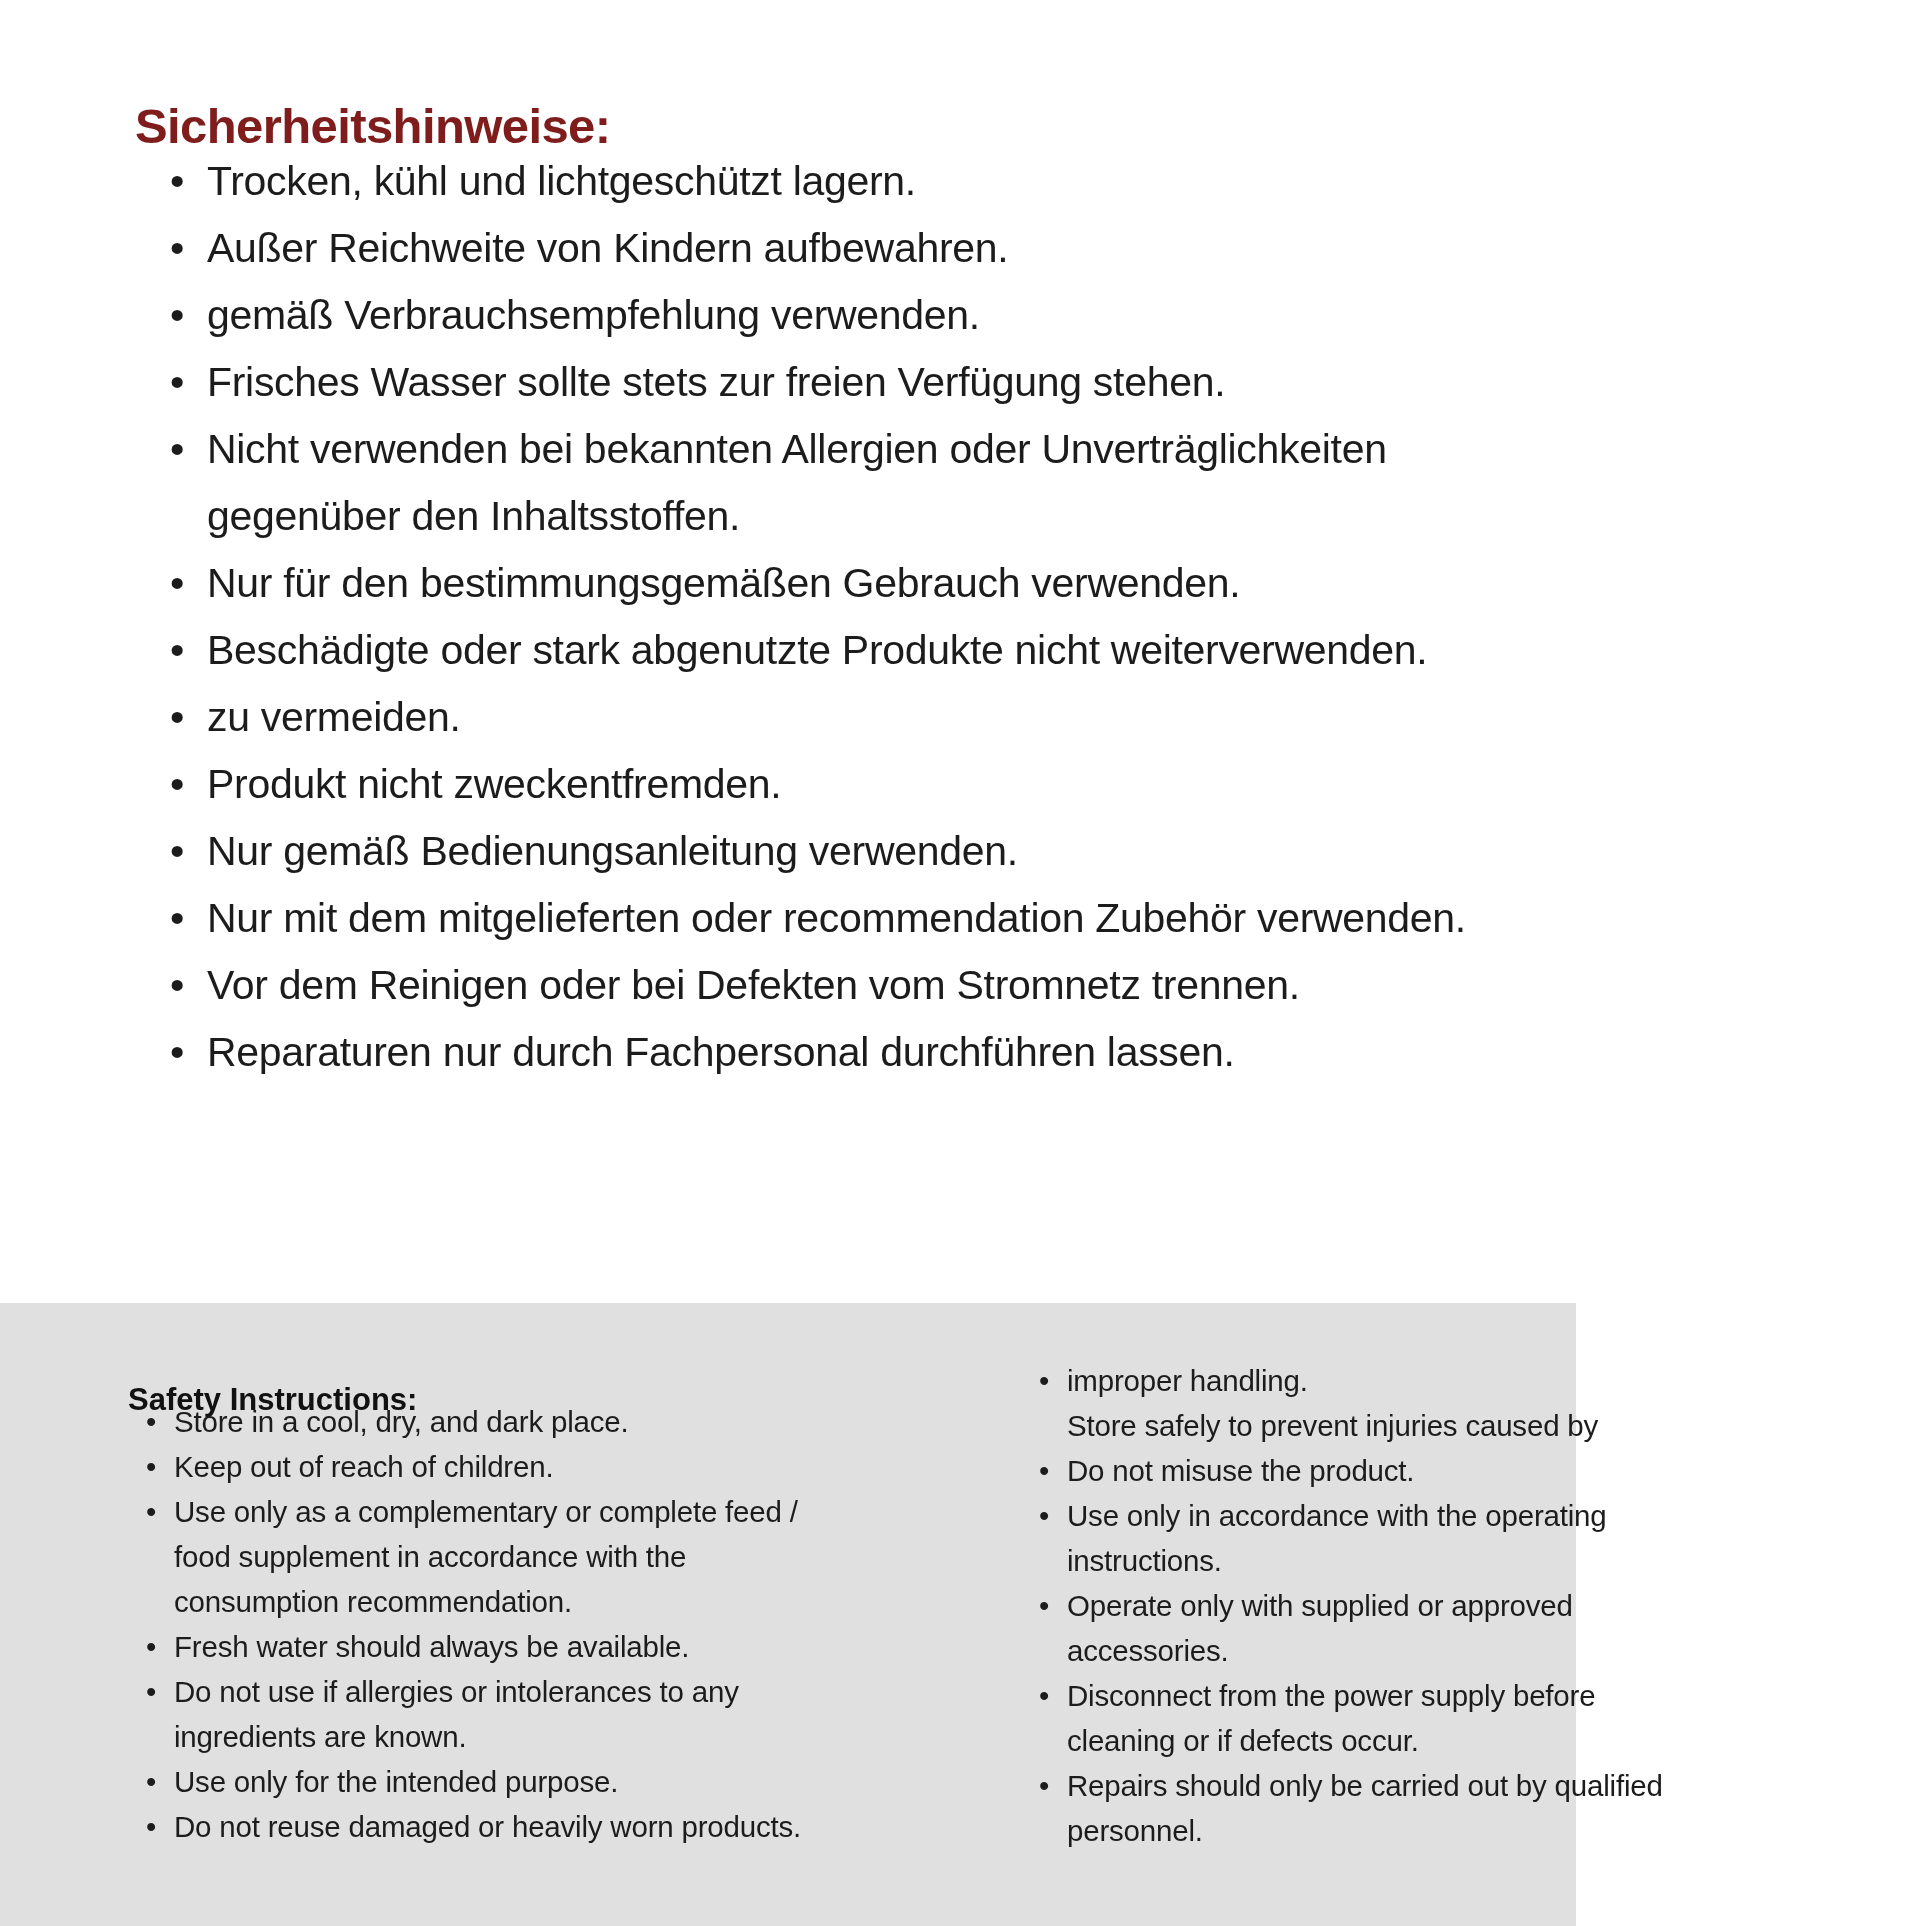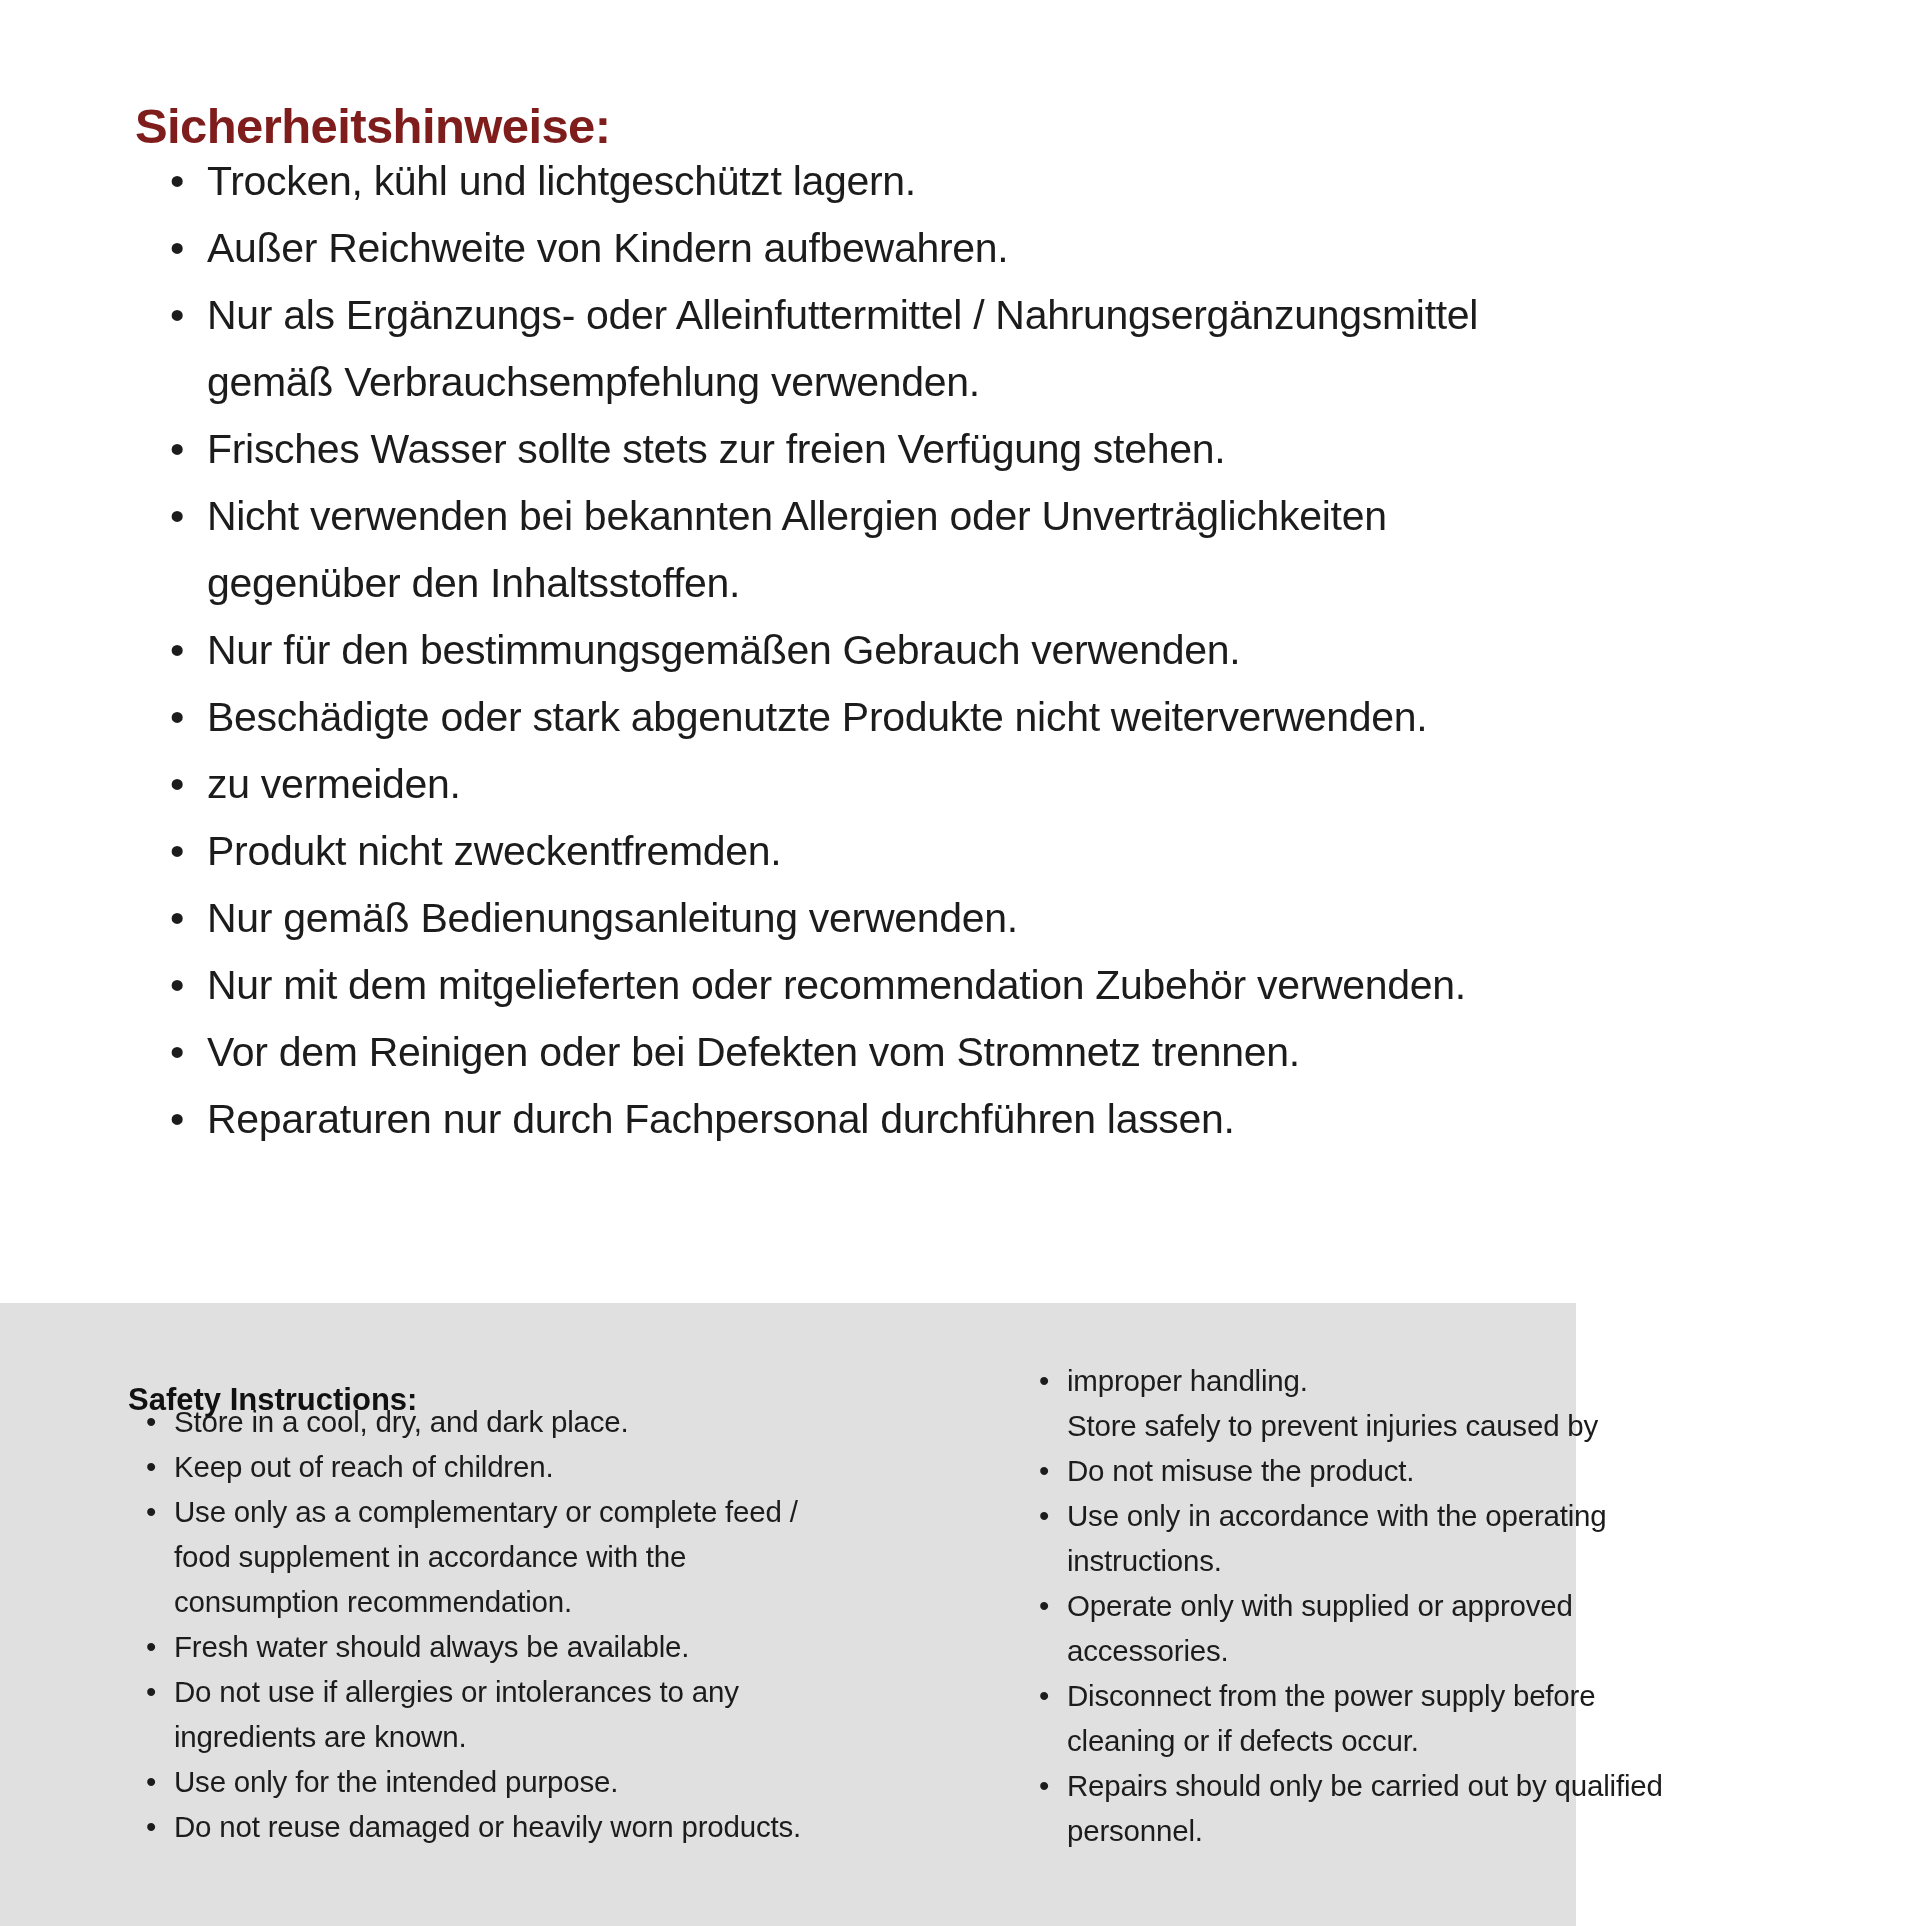--- a/index.html
+++ b/index.html
@@ -98,21 +98,20 @@
     <span class="bullet">•</span>
     <span class="lines"><span class="line">Trocken, kühl und lichtgeschützt lagern.</span></span>
   </li>
   <li>
     <span class="bullet">•</span>
     <span class="lines"><span class="line">Außer Reichweite von Kindern aufbewahren.</span></span>
   </li>
   <li>
     <span class="bullet">•</span>
     <span class="lines">
-      <span class="line">Nur als Ergänzungs- oder Alleinfuttermittel / Nahrungsergänzungsmittel</span>
       <span class="line">gemäß Verbrauchsempfehlung verwenden.</span>
     </span>
   </li>
   <li>
     <span class="bullet">•</span>
     <span class="lines"><span class="line">Frisches Wasser sollte stets zur freien Verfügung stehen.</span></span>
   </li>
   <li>
     <span class="bullet">•</span>
     <span class="lines">

